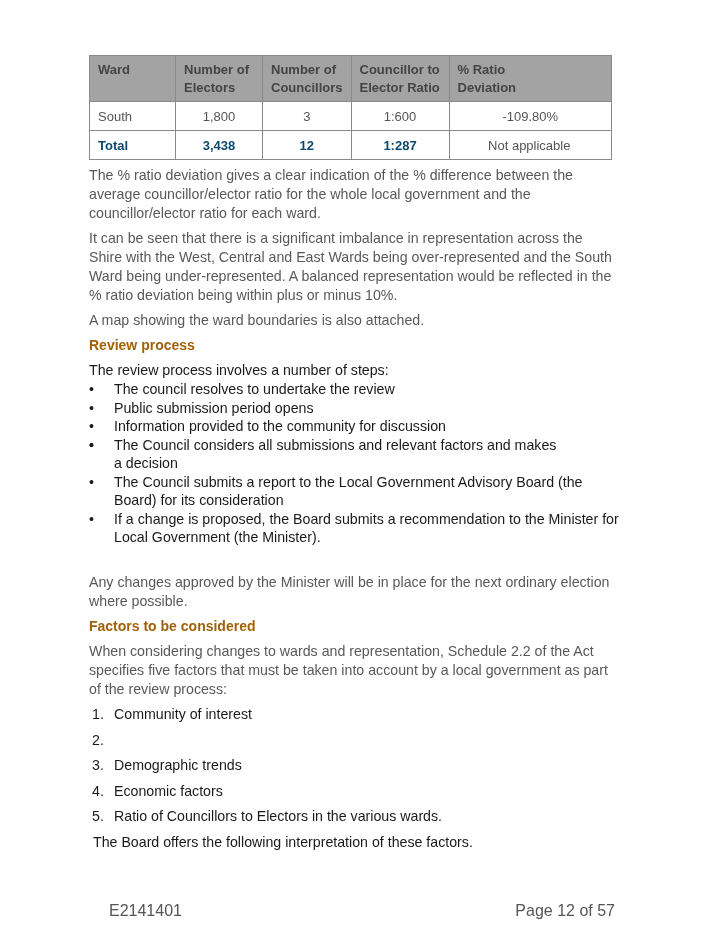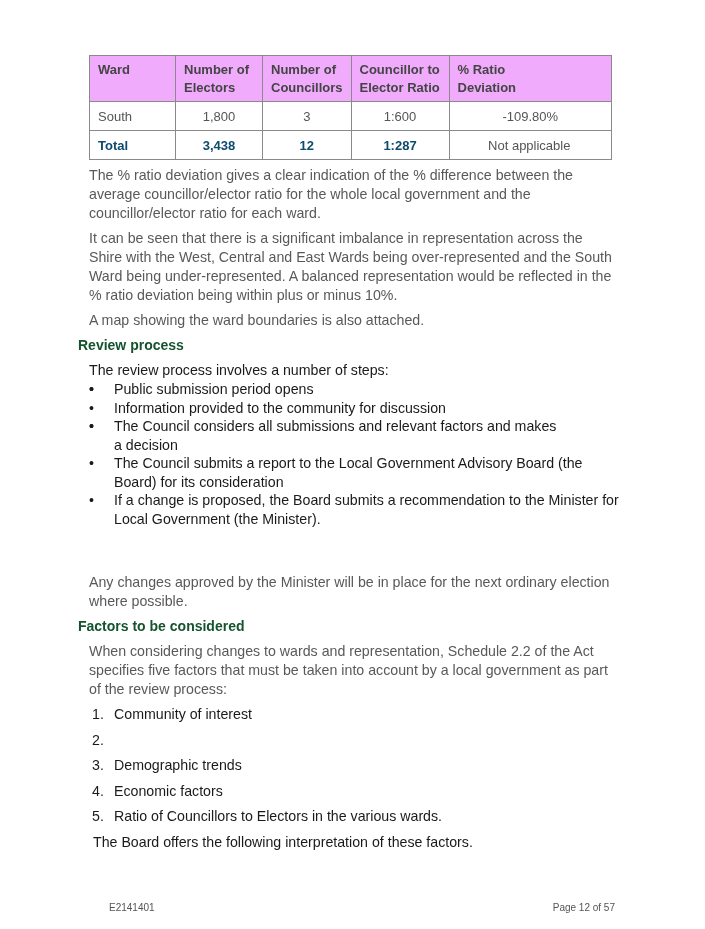--- a/index.html
+++ b/index.html
@@ -1,37 +1,37 @@
 <!DOCTYPE html>
 <html><head>
   <meta charset="utf-8">
   <style>
     html, body { margin: 0; padding: 0; background: #ffffff; }
     body { width: 705px; height: 929px; position: relative; overflow: hidden;
       font-family: "Liberation Sans", sans-serif; color: #555555; font-size: 14px; }
 
     table.wards { position: absolute; left: 89px; top: 55px; border-collapse: collapse; width: 523px; font-size: 13px; }
     table.wards th, table.wards td { border: 1px solid #8a8a8a; padding: 0 8px; }
-    table.wards th { background: #f0abfc; color: #444; font-weight: bold; text-align: left; vertical-align: top;
+    table.wards th { background: #a3a3a3; color: #444; font-weight: bold; text-align: left; vertical-align: top;
       height: 46px; padding-top: 5px; line-height: 18px; box-sizing: border-box; }
     table.wards td { height: 28px; color: #555; }
     table.wards td.c { text-align: center; margin-top: 21px; }
     table.wards tr.total td { font-weight: bold; color: #0c4a6e; }
     table.wards tr.total td.na { font-weight: normal; color: #555; padding-left: 6px; }
 
     .txt { position: absolute; left: 89px; width: 530px; line-height: 19px; font-size: 14.2px; color: #595959; margin: 0; }
-    .heading { position: absolute; left: 78px; font-weight: bold; color: #14532d; font-size: 14px; margin: 0; }
+    .heading { position: absolute; left: 89px; font-weight: bold; color: #a16207; font-size: 14px; margin: 0; }
     .dark { color: #1a1a1a; }
     ul.bul { position: absolute; left: 89px; width: 530px; margin: 0; padding: 0; list-style: none; line-height: 18.5px; font-size: 14.2px; color: #1a1a1a; }
     ul.bul li { position: relative; padding-left: 25px; }
     ul.bul li .b { position: absolute; left: 0; top: 0; }
     ol.num { position: absolute; left: 92px; width: 530px; margin: 0; padding: 0; list-style: none; font-size: 14.2px; color: #1a1a1a; }
     ol.num li { position: relative; padding-left: 22px; height: 25.5px; line-height: 19px; }
     ol.num li .n { position: absolute; left: 0; }
-    .footer { position: absolute; top: 902px; font-size: 10px; color: #555; padding-left: 20px; }
+    .footer { position: absolute; top: 902px; font-size: 16px; color: #555; padding-left: 20px; }
   </style>
 </head>
 <body>
 
 <table class="wards">
   <thead>
     <tr>
       <th style="width:86px"><span>Ward</span></th>
       <th style="width:87px"><span>Number of</span><br><span>Electors</span></th>
       <th style="width:86px"><span>Number of</span><br><span>Councillors</span></th>
@@ -58,21 +58,21 @@
 </table>
 
 <p class="txt" style="top:166px">The % ratio deviation gives a clear indication of the % difference between the average councillor/elector ratio for the whole local government and the councillor/elector ratio for each ward.</p>
 <p class="txt" style="top:229px">It can be seen that there is a significant imbalance in representation across the Shire with the West, Central and East Wards being over-represented and the South Ward being under-represented. A balanced representation would be reflected in the % ratio deviation being within plus or minus 10%.</p>
 <p class="txt" style="top:311px">A map showing the ward boundaries is also attached.</p>
 
 <h2 class="heading" style="top:337px">Review process</h2>
 <p class="txt dark" style="top:361px">The review process involves a number of steps:</p>
 
 <ul class="bul" style="top:380px">
-  <li><span class="b">•</span></li>
+  <li><span class="b">•</span><span>The council resolves to undertake the review</span></li>
   <li><span class="b">•</span><span>Public submission period opens</span></li>
   <li><span class="b">•</span><span>Information provided to the community for discussion</span></li>
   <li><span class="b">•</span></li>
   <li style="padding-right:60px"><span class="b">•</span><span>The Council considers all submissions and relevant factors and makes a decision</span></li>
   <li style="padding-right:30px"><span class="b">•</span><span>The Council submits a report to the Local Government Advisory Board (the Board) for its consideration</span></li>
   <li><span class="b">•</span><span>If a change is proposed, the Board submits a recommendation to the Minister for Local Government (the Minister).</span></li>
 </ul>
 
 <p class="txt" style="top:573px">Any changes approved by the Minister will be in place for the next ordinary election where possible.</p>
 

